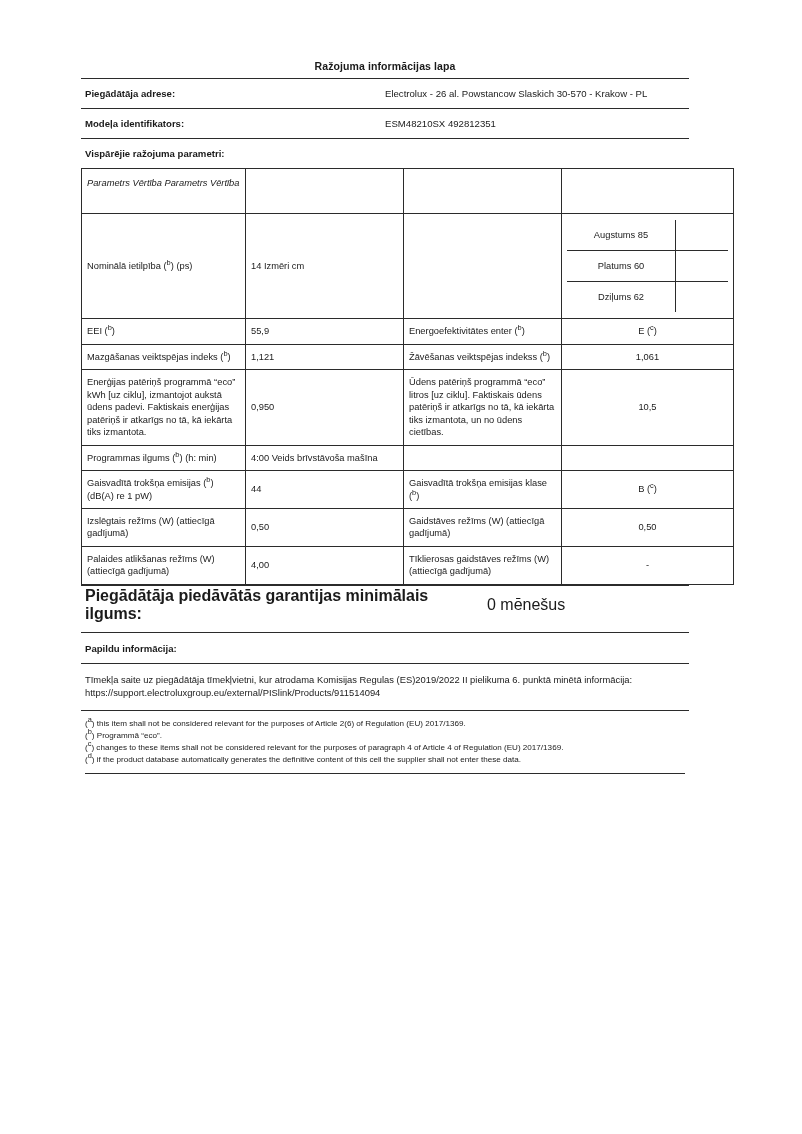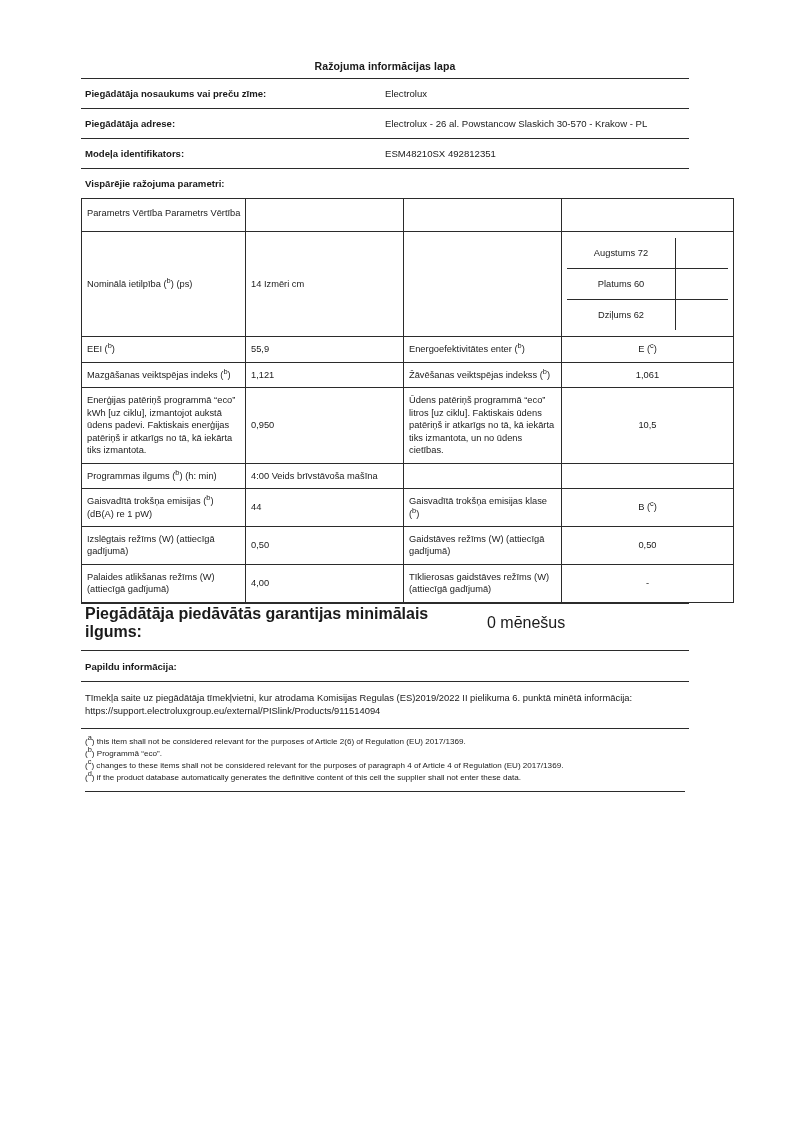--- a/index.html
+++ b/index.html
@@ -75,21 +75,22 @@
   td.c1 { width: 153px; }
   td.c2 { width: 147px; text-align: left; }
   td.c3 { width: 147px; }
   td.c4 { width: 161px; text-align: center; }
 
   
   tr.hdr td {
     border-top: 1.3px solid #2b2b2b;
     border-bottom: 1.1px solid #2b2b2b;
     padding-top: 8px;
-    padding-bottom: 12px;
+    padding-bottom: 24px;
+    font-style: italic;
   }
   .hdr-overflow {
     white-space: nowrap;
     overflow: visible;
     position: relative;
     z-index: 4;
   }
 
   
   td.dims {
@@ -179,24 +180,20 @@
 </head>
 <body>
 
 <div class="page">
 
   <div class="doc-title">Ražojuma informācijas lapa</div>
 
   <table class="info">
     <tbody>
       <tr>
-        <td class="lbl">Piegādātāja nosaukums vai preču zīme:</td>
-        <td class="val">Electrolux</td>
-      </tr>
-      <tr>
         <td class="lbl">Piegādātāja adrese:</td>
         <td class="val">Electrolux - 26 al. Powstancow Slaskich 30-570 - Krakow - PL</td>
       </tr>
       <tr>
         <td class="lbl">Modeļa identifikators:</td>
         <td class="val">ESM48210SX 492812351</td>
       </tr>
     </tbody>
   </table>
 
@@ -215,21 +212,21 @@
       </tr>
 
       <tr>
         <td class="c1"><span>Nominālā ietilpība (</span><sup class="fn">b</sup><span>) (ps)</span></td>
         <td class="c2">14 Izmēri cm</td>
         <td class="c3"></td>
         <td class="c4 dims">
           <table class="dimgrid">
             <tbody>
               <tr>
-                <td class="dimlabel">Augstums 72</td>
+                <td class="dimlabel">Augstums 85</td>
                 <td class="dimblank"></td>
               </tr>
               <tr>
                 <td class="dimlabel">Platums 60</td>
                 <td class="dimblank"></td>
               </tr>
               <tr>
                 <td class="dimlabel">Dziļums 62</td>
                 <td class="dimblank"></td>
               </tr>

